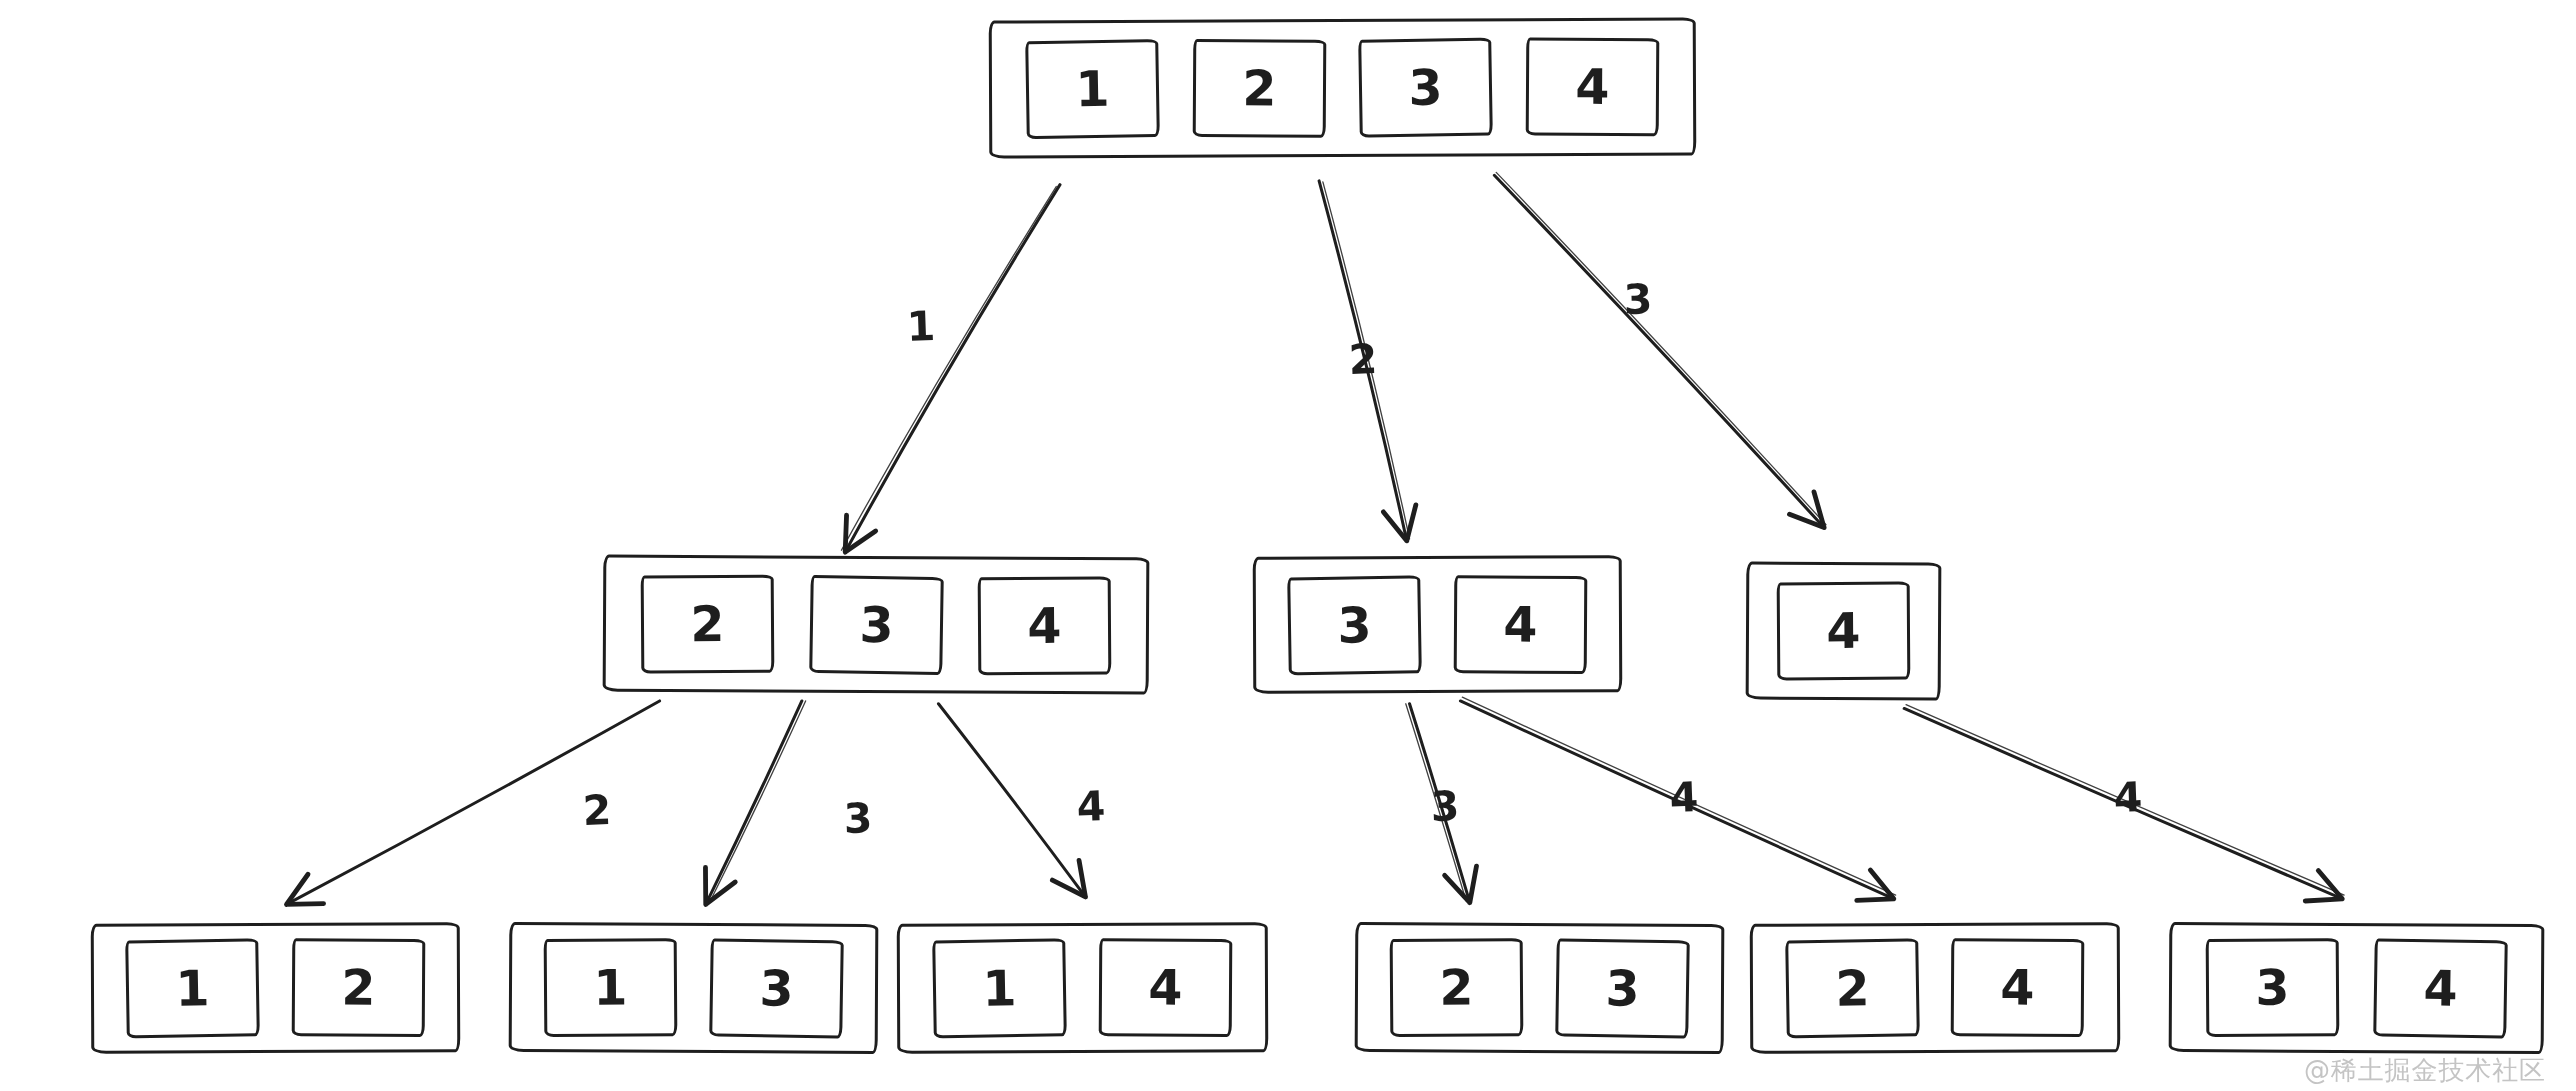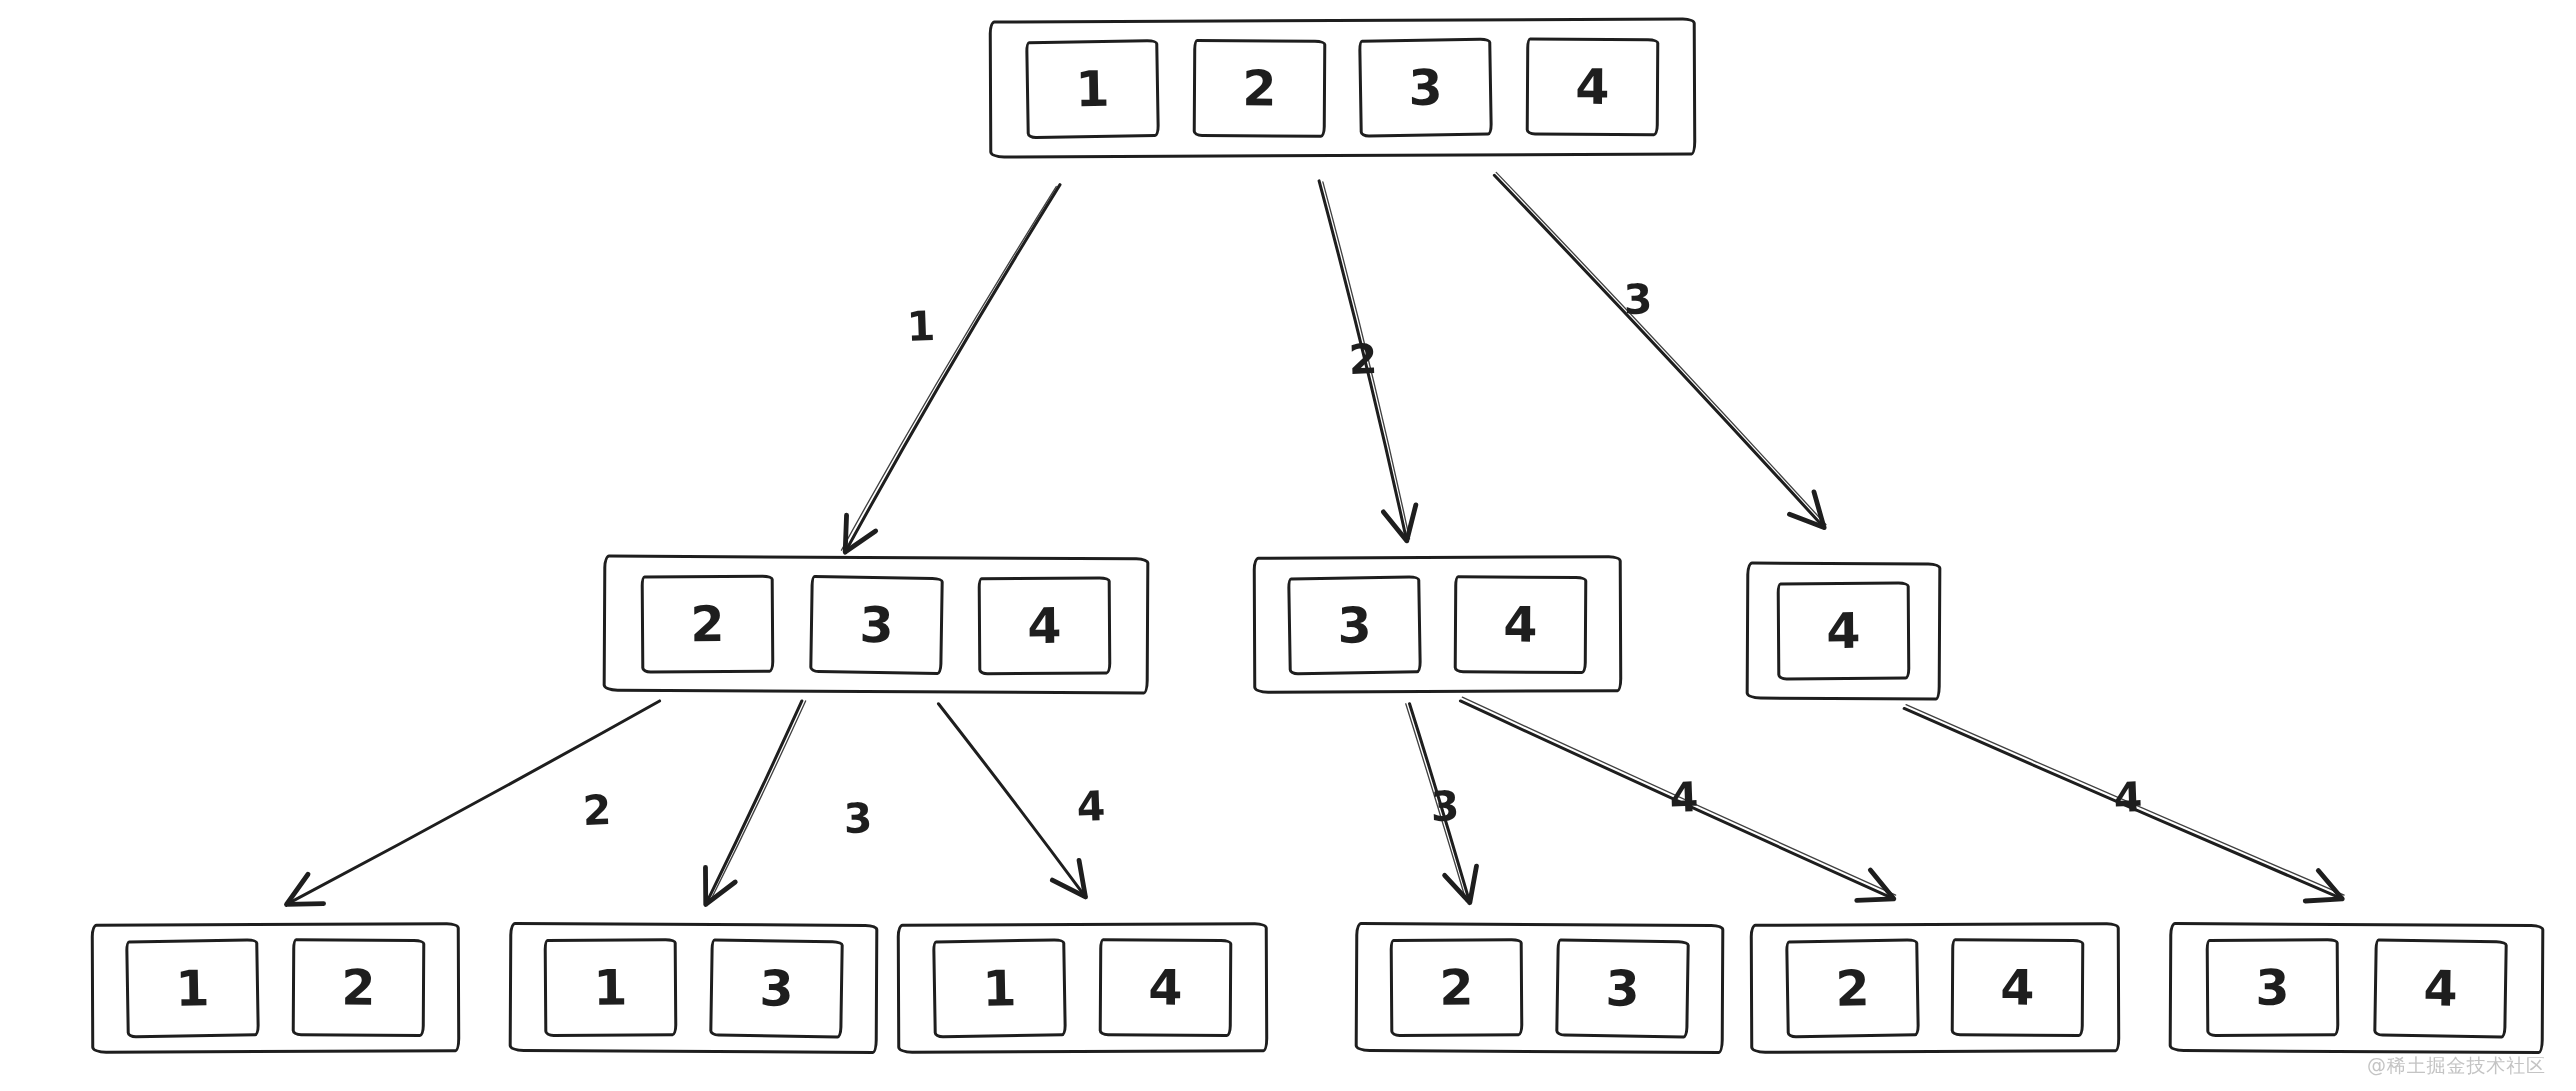--- a/index.html
+++ b/index.html
@@ -45,21 +45,21 @@
   }
   .edge-label{
     position:absolute;z-index:3;
     transform:translate(-50%,-50%) rotate(-2deg);
     font-size:41px;font-weight:bold;color:var(--stroke);line-height:1;
     user-select:none;
   }
   .watermark{
     position:absolute;z-index:3;
     right:30px;top:1053px;
-    font-size:19px;color:var(--watermark);
+    font-size:26px;color:var(--watermark);
     letter-spacing:0.9px;
     user-select:none;
   }
 </style>
 </head>
 <body>
 
 <div id="canvas">
 
   <svg id="edges" viewBox="0 0 2734 1158" xmlns="http://www.w3.org/2000/svg">

